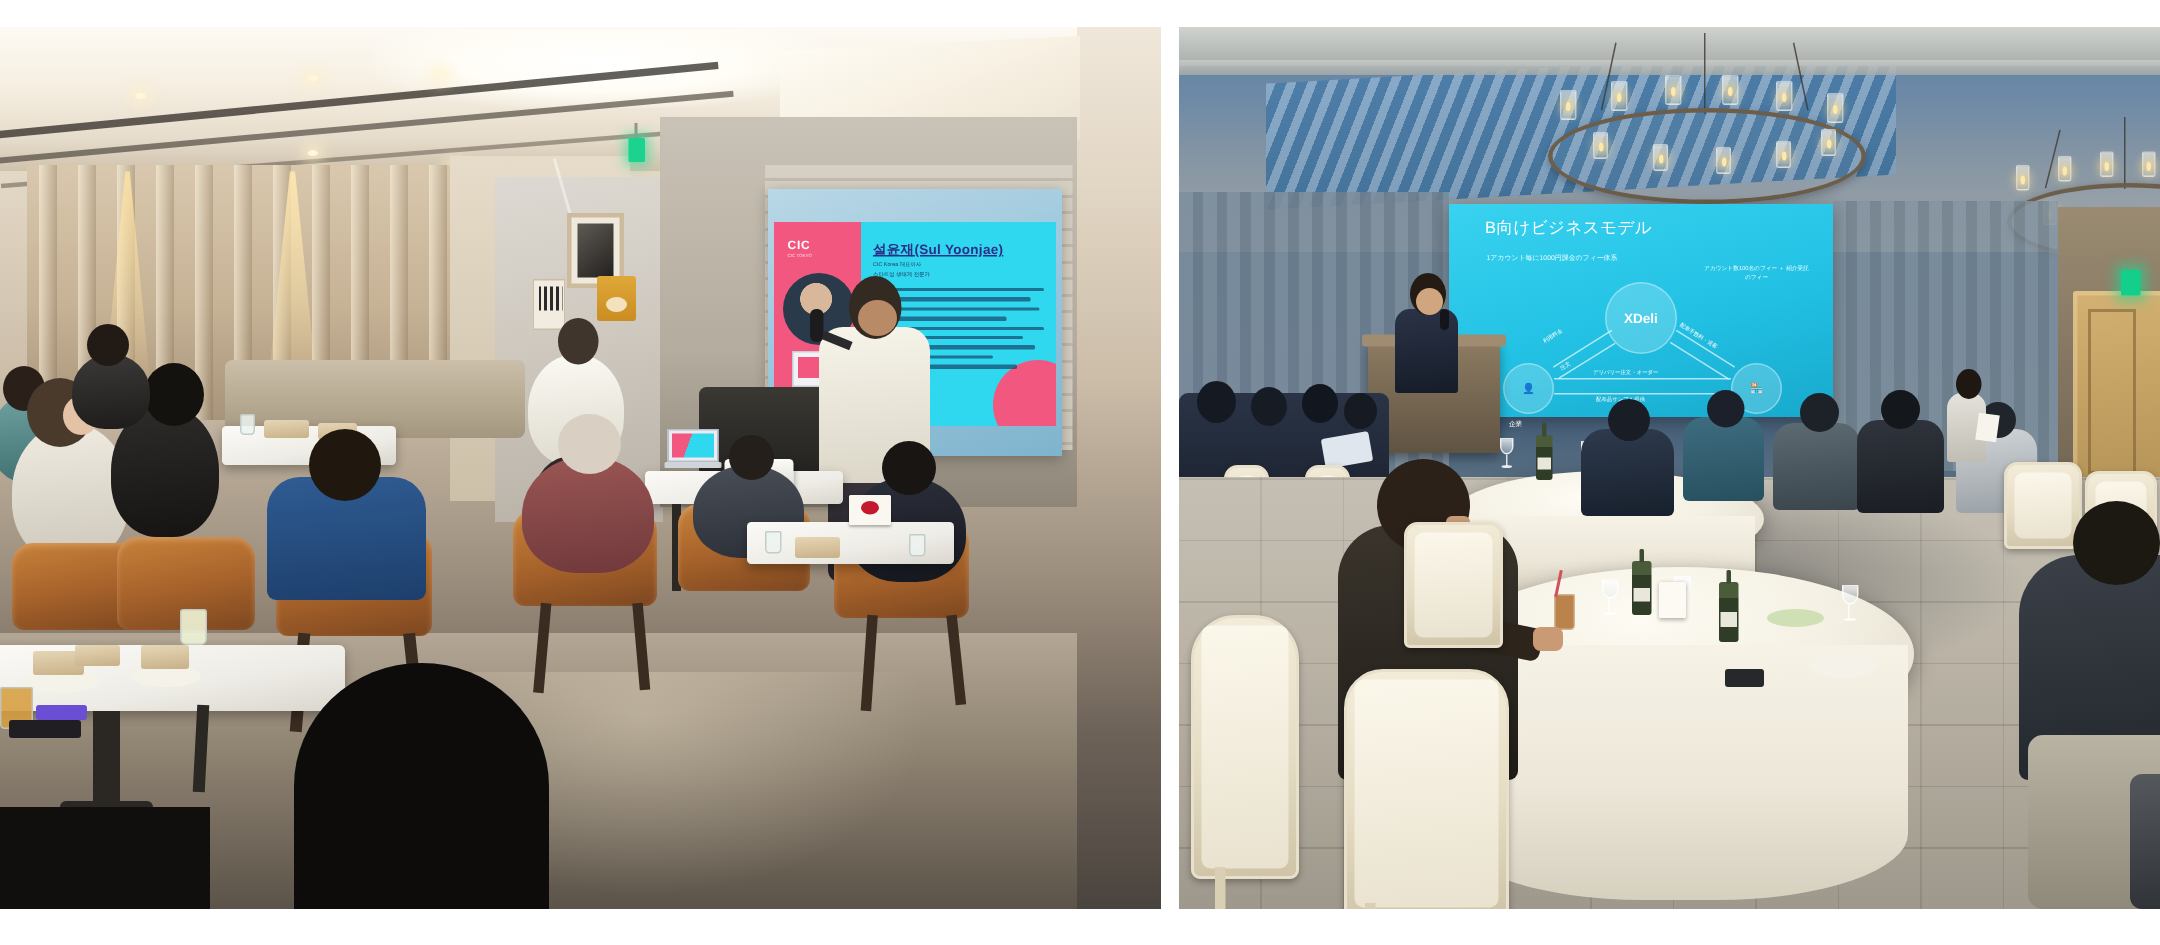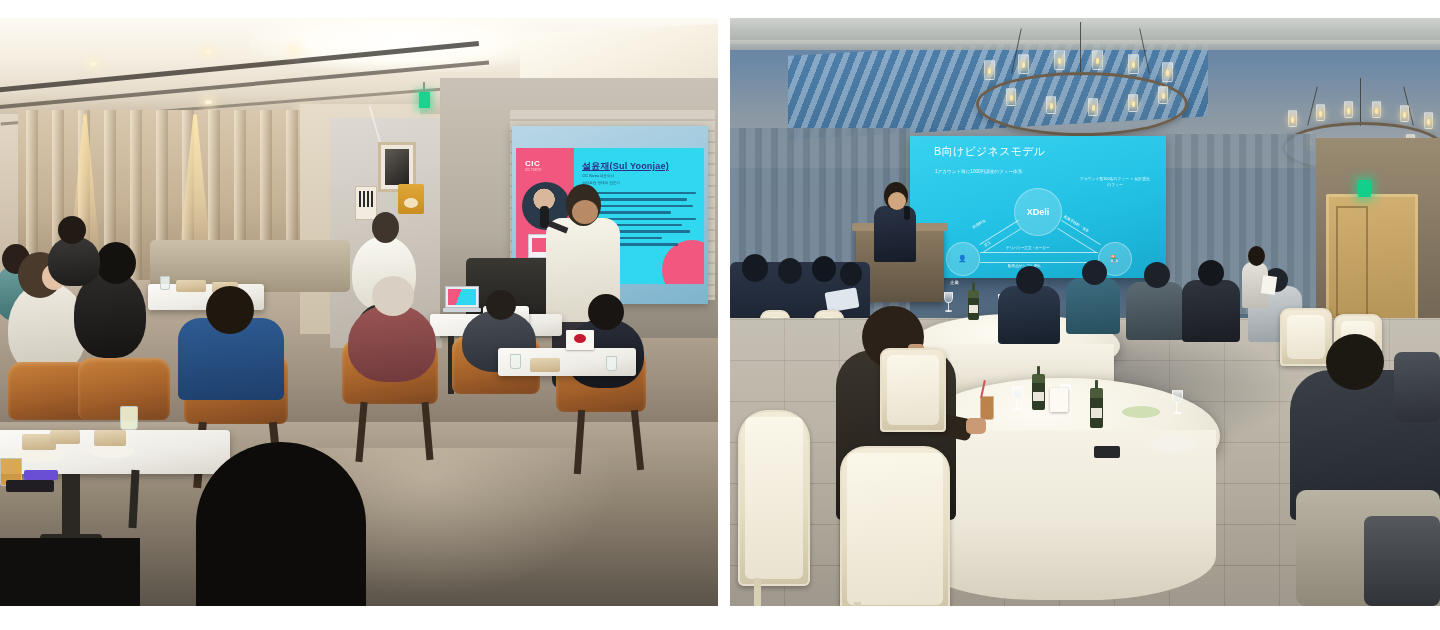--- a/index.html
+++ b/index.html
@@ -8,21 +8,21 @@
     width:1440px;height:630px;overflow:hidden;
     font-family:"Liberation Sans", sans-serif;
   }
   .page{
     position:relative;width:1440px;height:630px;background:#ffffff;
     display:flex;align-items:flex-start;
   }
   .photo{
     position:relative;overflow:hidden;flex:none;
   }
-  .photo.left{width:718px;height:588px;margin-left:0px;margin-top:18px;}
+  .photo.left{width:774px;height:588px;margin-left:0px;margin-top:18px;}
   .photo.right{width:710px;height:588px;margin-left:12px;margin-top:18px;}
   .layer{position:absolute;}
 
   
   .l-bg{inset:0;background:
      linear-gradient(180deg,#efe7da 0%,#e2d6c4 18%,#cbbda8 40%,#9d8f7e 62%,#6d6258 80%,#4a443e 100%);}
   .l-ceiling{left:0;top:0;width:718px;height:96px;
      background:linear-gradient(180deg,#fdfaf4 0%,#f6efe2 40%,#e6dccb 78%,#cfc2ad 100%);}
   .l-ceil-glow{left:250px;top:2px;width:300px;height:52px;
      background:radial-gradient(ellipse at 50% 40%,#ffffff 0%,#fffdf6 45%,rgba(255,253,246,0) 78%);}

